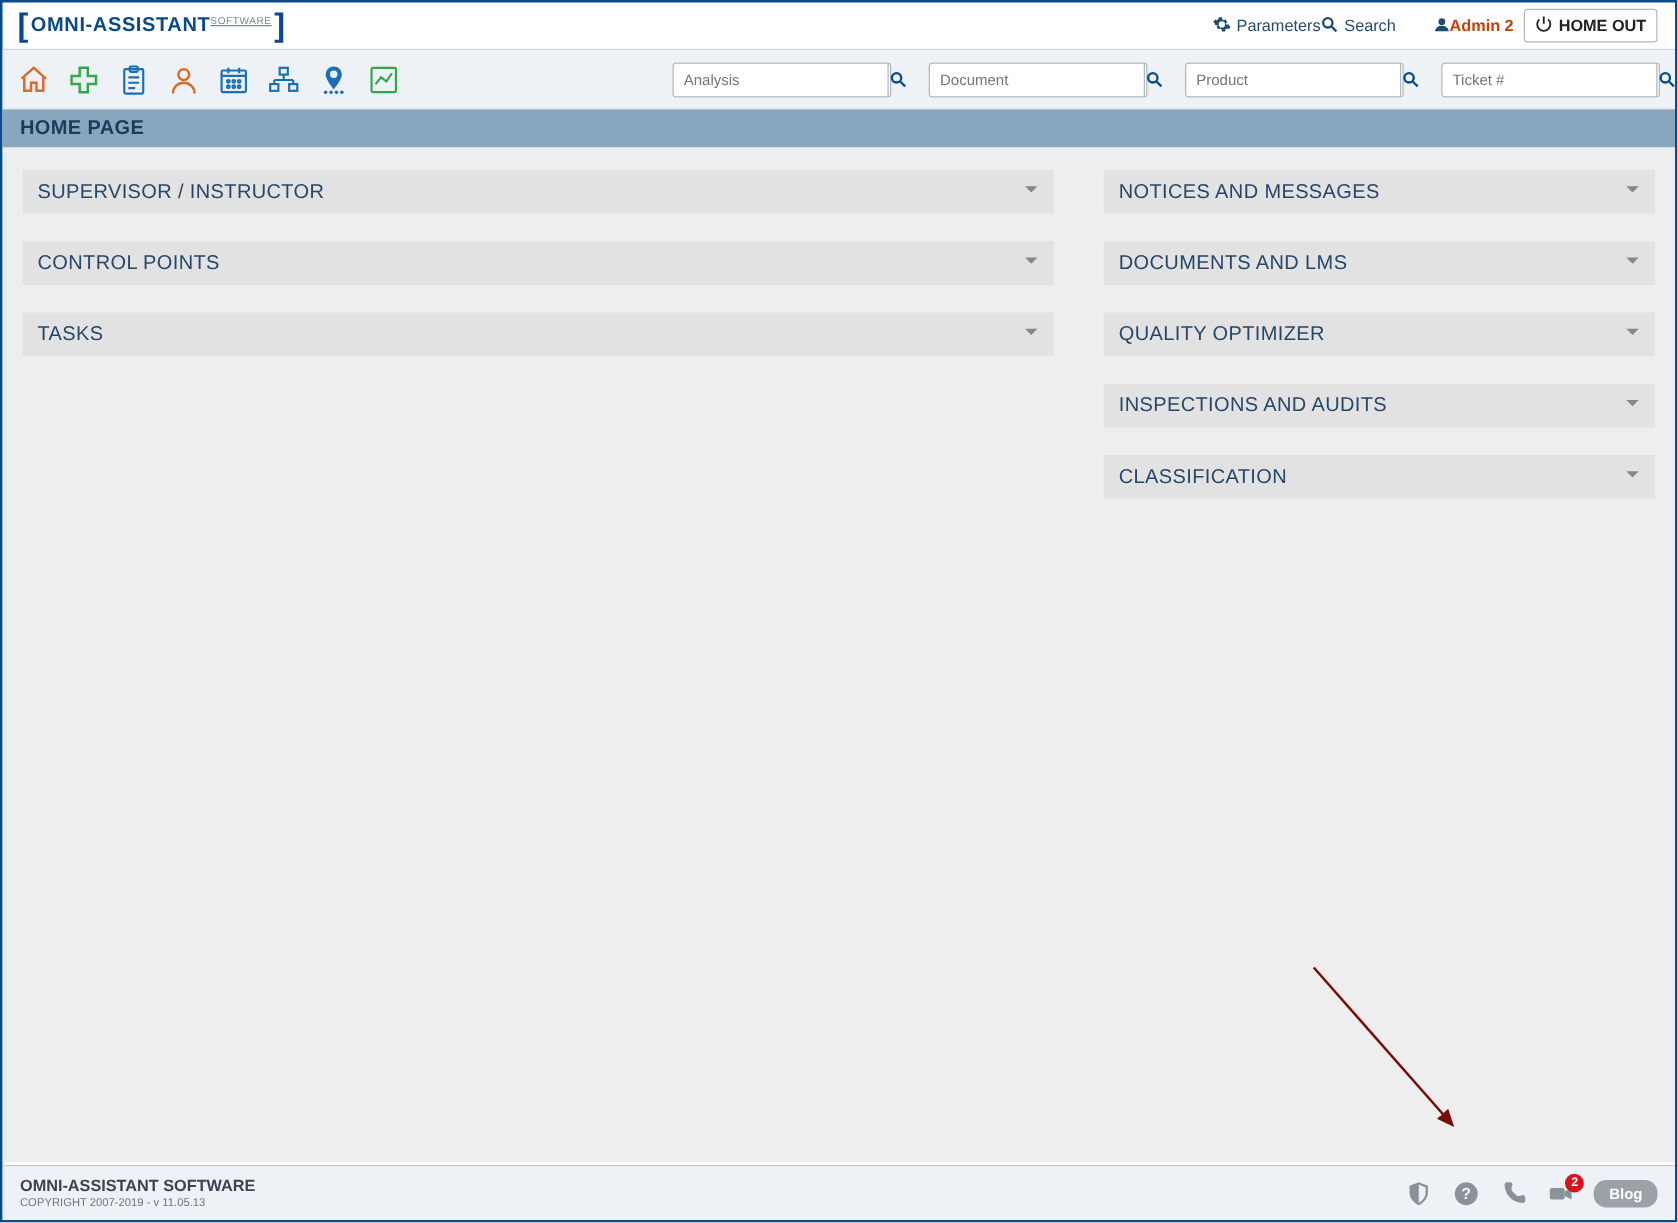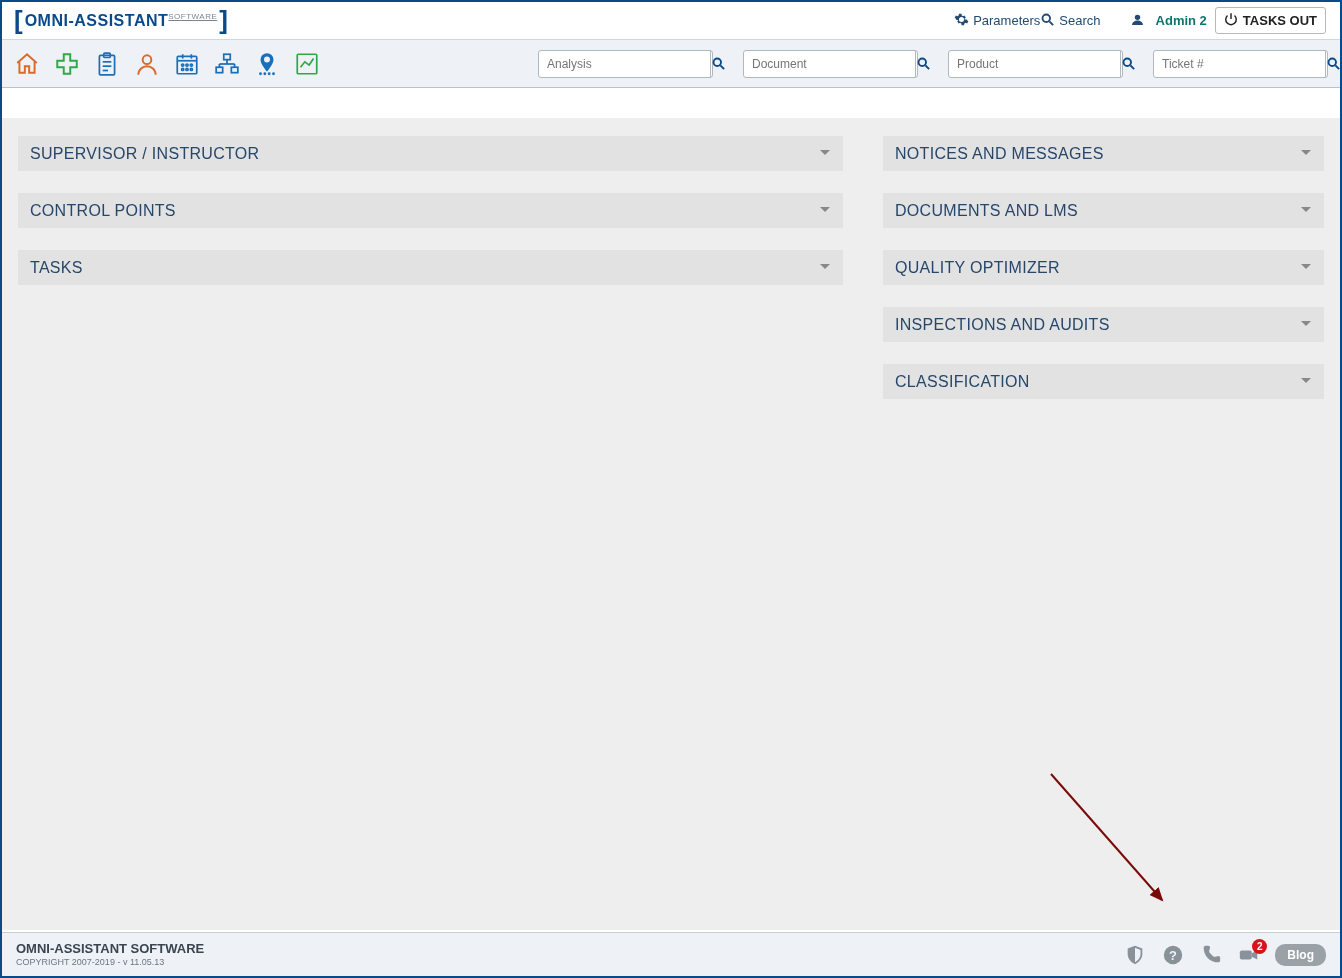--- a/index.html
+++ b/index.html
@@ -9,21 +9,21 @@
   .logo { display:flex; align-items:center; gap:2px; margin-left:4px;}
   .logo .br { color:#0a4a8a; font-size:26px; font-weight:700; }
   .logo .txt { display:flex; line-height:1; }
   .logo .main { color:#0a4a8a; font-weight:700; font-size:16px; letter-spacing:0.5px;}
   .logo .sub { color:#7a868e; font-size:8px; text-align:right; letter-spacing:0.5px; text-decoration:underline;}
   .top-spacer { flex:1; }
   .top-links { display:flex; align-items:center; margin-right:30px;}
   .top-link { display:flex; align-items:center; gap:4px; color:#234b72; font-size:13px; cursor:pointer; }
   .top-link svg { width:15px; height:15px; }
   .user-area { display:flex; align-items:center; gap:8px; margin-right:6px;}
-  .user-name { color:#0f766e; font-size:13px; font-weight:600; display:flex; align-items:flex-start; gap:12px;}
+  .user-name { color:#c2410c; font-size:13px; font-weight:600; display:flex; align-items:flex-start; gap:0;}
   .signout { border:1px solid #b8b8b8; background:#fff; border-radius:3px; padding:4px 8px; font-weight:700; color:#222; font-size:13px; display:flex; align-items:center; gap:5px; cursor:pointer;}
   .toolbar { height:48px; background:#eef2f7; border-bottom:1px solid #b7c2cc; display:flex; align-items:center; padding:0 12px; gap:10px;}
   .ticons { display:flex; align-items:center; gap:14px; }
   .ticon { width:26px; height:26px; cursor:pointer; display:flex; align-items:center; justify-content:center;}
   .tsearches { display:flex; gap:30px; margin-left:auto; }
   .sbox { display:flex; border:1px solid #b0b8bf; background:#fff; border-radius:3px; height:28px; width:175px;}
   .sbox input { border:none; outline:none; flex:1; padding:0 8px; font-size:12px; color:#555; background:transparent;}
   .sbox .sbtn { width:30px; border-left:1px solid #b0b8bf; display:flex; align-items:center; justify-content:center; cursor:pointer; color:#0a4a8a;}
   .sbox .sbtn svg{width:15px;height:15px;}
   .titlebar { height:30px; background:#88a6bd; display:flex; align-items:center; padding:0 14px;}
@@ -82,21 +82,21 @@
               <circle cx="12" cy="8" r="5"></circle>
               <path d="M2 22c0-5 5-8 10-8s10 3 10 8z"></path>
             </svg></span>
         <span>Admin 2</span>
       </div>
       <button class="signout">
         <span><svg width="14" height="14" viewBox="0 0 24 24" fill="none" stroke="#222" stroke-width="2.5">
               <path d="M12 2v10"></path>
               <path d="M18 6a9 9 0 11-12 0"></path>
             </svg></span>
-        <span>TASKS OUT</span>
+        <span>HOME OUT</span>
       </button>
     </div>
   </div>
 
   <div class="toolbar">
     <div class="ticons">
       <div class="ticon">
           <svg viewBox="0 0 24 24" fill="none" stroke="#d96a2a" stroke-width="1.8">
             <path d="M3 11l9-8 9 8"></path>
             <path d="M5 10v10h5v-6h4v6h5V10"></path>
@@ -196,20 +196,23 @@
         <div class="sbtn">
             <svg viewBox="0 0 24 24" fill="none" stroke="#0a4a8a" stroke-width="3">
               <circle cx="10" cy="10" r="6"></circle>
               <line x1="15" y1="15" x2="21" y2="21"></line>
             </svg>
           </div>
       </div>
     </div>
   </div>
 
+  <div class="titlebar">
+    <span class="t">HOME PAGE</span>
+  </div>
 
   <div class="content">
     <div class="col-left">
       <div class="panel">
         <span class="pt">SUPERVISOR / INSTRUCTOR</span>
         <span class="chev"><svg viewBox="0 0 12 12" fill="#888">
               <path d="M1 3l5 5 5-5z"></path>
             </svg></span>
       </div>
       <div class="panel">

